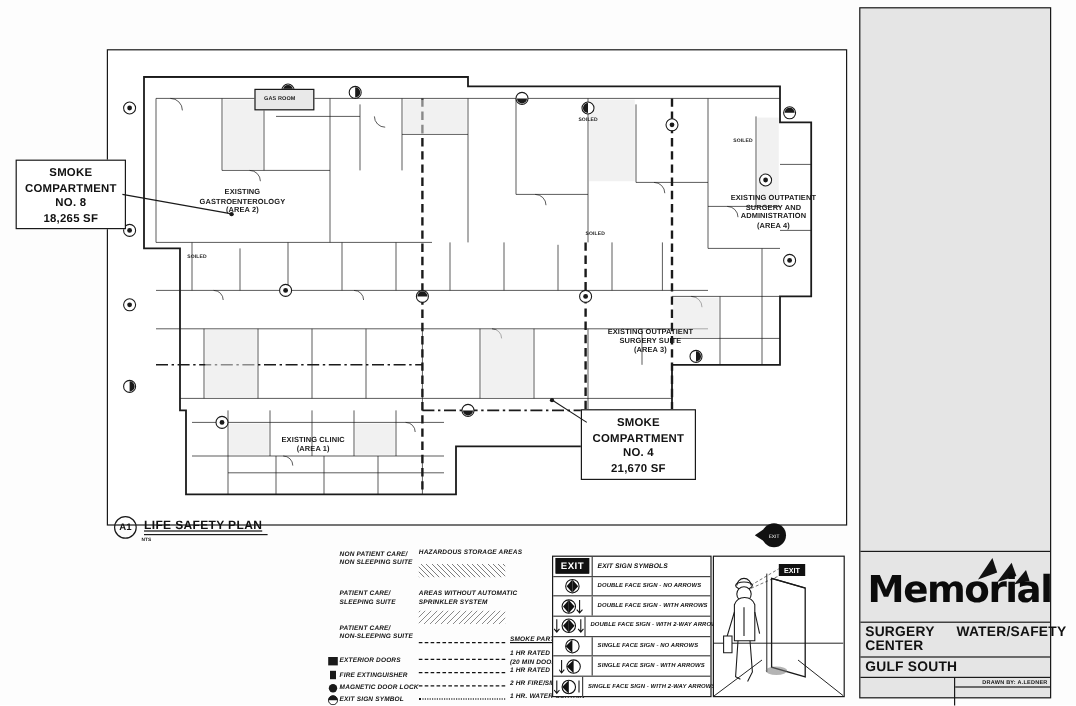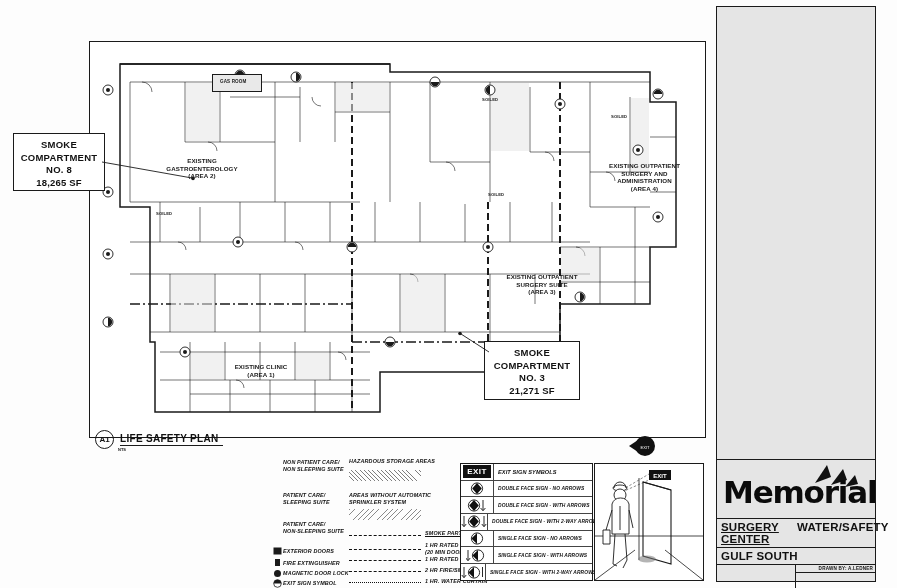--- a/index.html
+++ b/index.html
@@ -65,21 +65,21 @@
     color: #111;
   }
   .tb-project {
     display: flex;
     border-bottom: 1px solid #1a1a1a;
     font-size: 11.5px;
     font-weight: 600;
     padding: 2px 4px;
     letter-spacing: .2px;
   }
-  .tb-project .p-left { flex: 1; text-decoration: underline; }
+  .tb-project .p-left { flex: 1; }
   .tb-project .p-right { width: 74px; }
   .tb-project2 {
     border-bottom: 1.2px solid #1a1a1a;
     font-size: 11.5px;
     font-weight: 600;
     padding: 2px 4px;
     letter-spacing: .2px;
   }
   .tb-meta {
     display: flex;
@@ -160,20 +160,21 @@
     display: flex; align-items: center; justify-content: center;
     font-size: 8px; font-weight: bold;
   }
   .plan-title-txt {
     font-size: 10px;
     font-weight: 600;
     letter-spacing: .3px;
     padding-bottom: 1px;
     border-bottom: 1.4px solid #1a1a1a;
     padding-right: 4px;
+    text-decoration: underline;
   }
   .plan-scale {
     position: absolute;
     left: 118px; top: 447px;
     font-size: 4px; font-weight: bold;
   }
 
   
   .legend-mat {
     position: absolute;
@@ -497,22 +498,22 @@
   <div class="callout" id="callout-1">
     <div>SMOKE</div>
     <div>COMPARTMENT</div>
     <div>NO. 8</div>
     <div>18,265 SF</div>
   </div>
 
   <div class="callout" id="callout-2">
     <div>SMOKE</div>
     <div>COMPARTMENT</div>
-    <div>NO. 3</div>
-    <div>21,271 SF</div>
+    <div>NO. 4</div>
+    <div>21,670 SF</div>
   </div>
 
   <svg class="leader" style="left:100px; top:150px;" width="105" height="35">
     <path class="ln" stroke-width="0.9" d="M2 12 L92 28"></path>
     <circle cx="93" cy="28.5" r="1.8" fill="#1a1a1a"></circle>
   </svg>
   <svg class="leader" style="left:455px; top:330px;" width="40" height="32">
     <path class="ln" stroke-width="0.9" d="M34 22 L6 4"></path>
     <circle cx="5" cy="3.5" r="1.8" fill="#1a1a1a"></circle>
   </svg>

